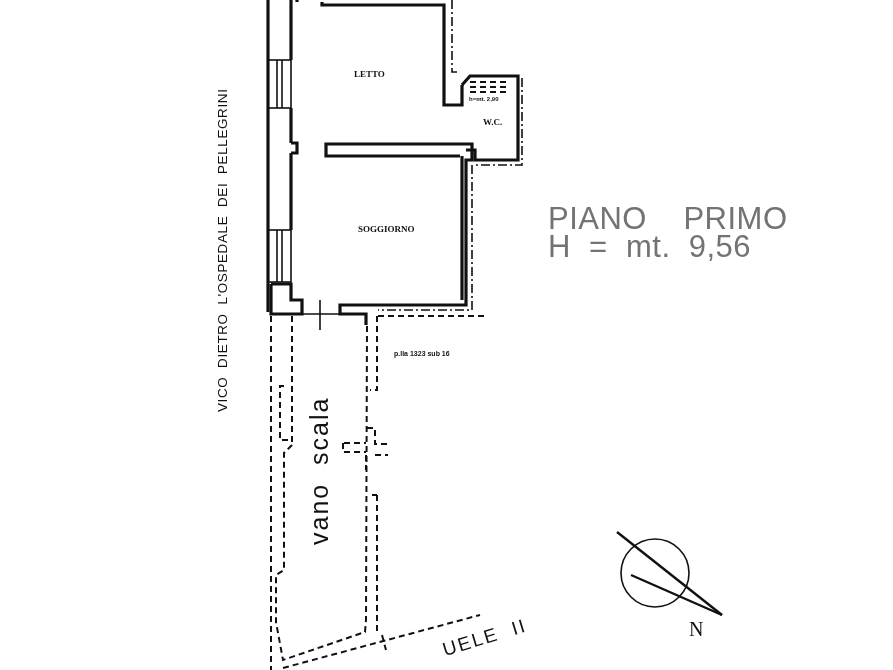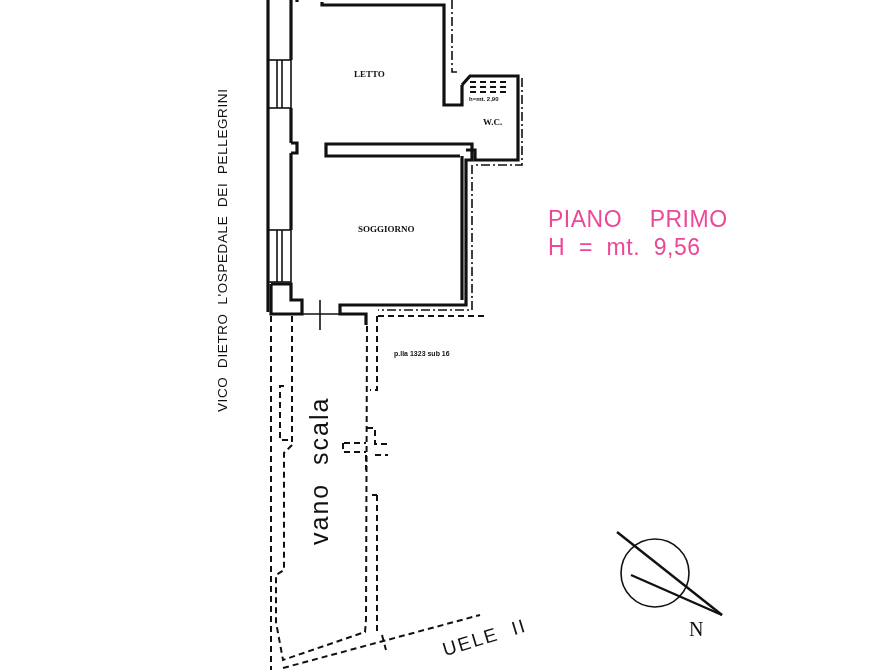--- a/index.html
+++ b/index.html
@@ -3,21 +3,21 @@
   <meta charset="utf-8">
   <style>
     html, body { margin: 0; padding: 0; background: #ffffff; }
     body { width: 893px; height: 670px; overflow: hidden; position: relative; font-family: "Liberation Sans", sans-serif; }
     #plan { position: absolute; left: 0; top: 0; width: 893px; height: 670px; }
     .wall { fill: none; stroke: #111; stroke-width: 3.2; stroke-linejoin: miter; }
     .wall-thin { fill: none; stroke: #111; stroke-width: 1.6; }
     .dash { fill: none; stroke: #111; stroke-width: 2; stroke-dasharray: 6 4; }
     .dashdot { fill: none; stroke: #111; stroke-width: 1.6; stroke-dasharray: 9 3 2 3; }
     .room-label { font-family: "Liberation Serif", serif; font-weight: bold; font-size: 9px; fill: #111; }
-    .title { position: absolute; left: 548px; top: 205px; font-family: "Liberation Sans", sans-serif; font-size: 23px; line-height: 28px; color: #ec4899; letter-spacing: 0.5px; }
+    .title { position: absolute; left: 548px; top: 205px; font-family: "Liberation Sans", sans-serif; font-size: 31px; line-height: 28px; color: #737373; letter-spacing: 0.5px; }
     .title div { white-space: pre; }
     .street-v { position: absolute; left: 215px; top: 412px; transform-origin: 0 0; transform: rotate(-90deg); font-family: "Liberation Sans", sans-serif; font-size: 13.5px; letter-spacing: 0.6px; color: #111; white-space: pre; }
     .stair-label { position: absolute; left: 305px; top: 545px; transform-origin: 0 0; transform: rotate(-90deg); font-family: "Liberation Sans", sans-serif; font-size: 25px; letter-spacing: 2px; color: #111; white-space: pre; }
     .street-b { position: absolute; left: 440px; top: 640px; transform-origin: 0 0; transform: rotate(-17deg); font-family: "Liberation Sans", sans-serif; font-size: 19px; letter-spacing: 2px; color: #111; white-space: pre; }
     .parcel { position: absolute; left: 394px; top: 350px; font-family: "Liberation Sans", sans-serif; font-size: 7px; font-weight: bold; color: #111; white-space: pre; }
     .north-label { position: absolute; left: 689px; top: 618px; font-family: "Liberation Serif", serif; font-size: 20px; color: #111; }
     .h-label { font-family: "Liberation Sans", sans-serif; font-size: 6px; font-weight: bold; fill: #111; }
   </style>
 </head>
 <body>

